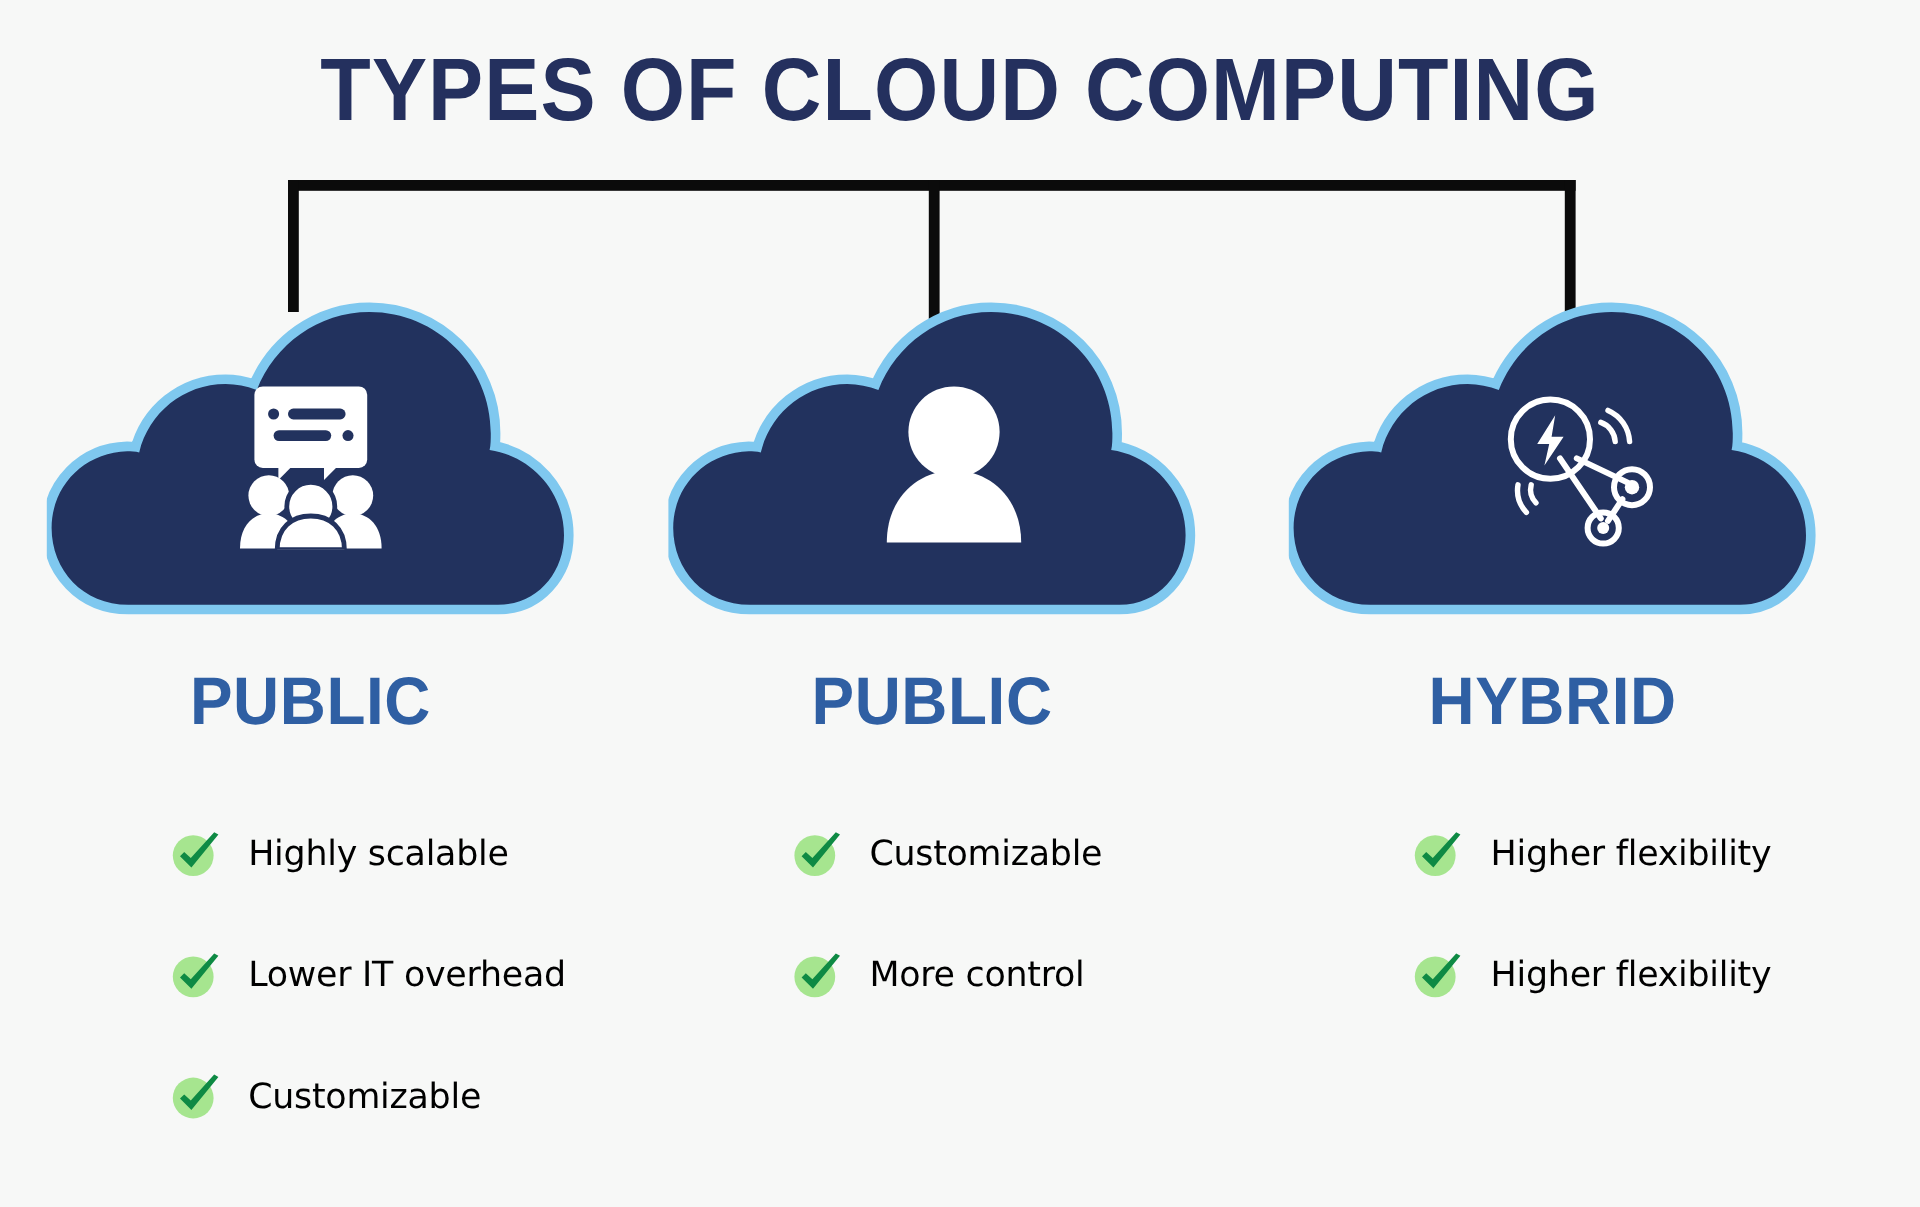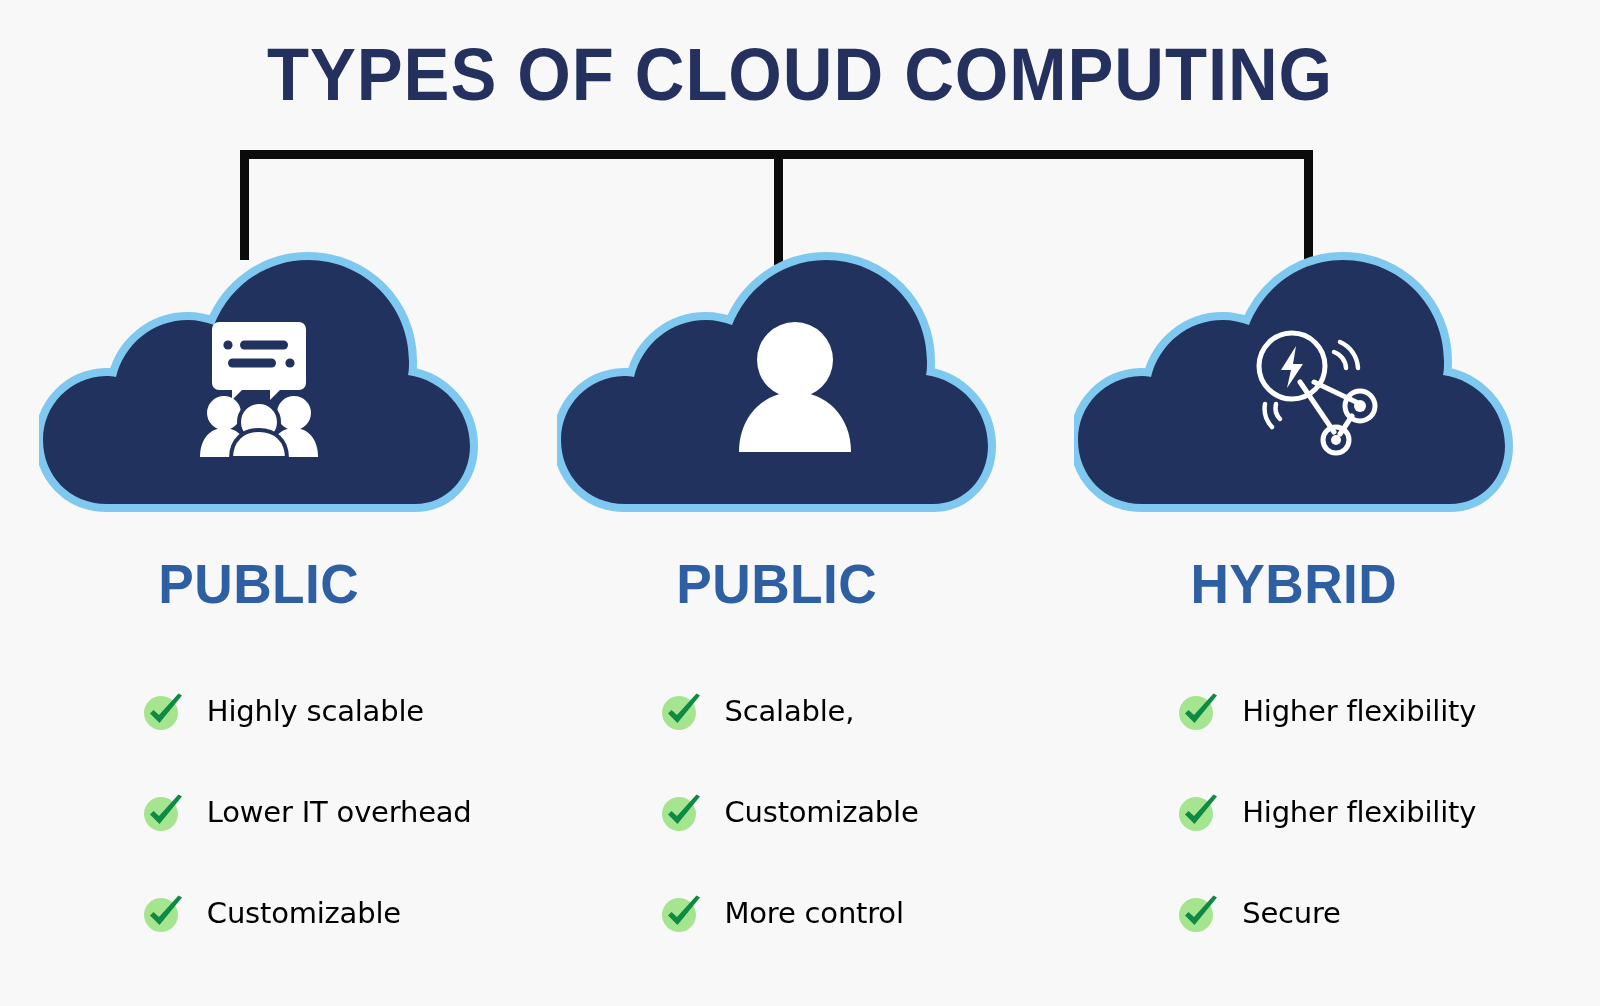--- a/index.html
+++ b/index.html
@@ -263,29 +263,20 @@
     </div>
     <div class="col-heading">PUBLIC</div>
     <div class="feature-list">
       <div class="feature-item">
         <span class="check-icon">
           <svg width="44" height="44" viewBox="0 0 44 44">
             <circle cx="20" cy="24" r="17" fill="#a6e58f"></circle>
             <path d="M9 24.5 L18.5 34 L41 6.5 L37.5 4.5 L18 26 L12.5 21 Z" fill="#0e8a44"></path>
           </svg>
         </span>
-        <span class="feature-label">Scalable,</span>
-      </div>
-      <div class="feature-item">
-        <span class="check-icon">
-          <svg width="44" height="44" viewBox="0 0 44 44">
-            <circle cx="20" cy="24" r="17" fill="#a6e58f"></circle>
-            <path d="M9 24.5 L18.5 34 L41 6.5 L37.5 4.5 L18 26 L12.5 21 Z" fill="#0e8a44"></path>
-          </svg>
-        </span>
         <span class="feature-label">Customizable</span>
       </div>
       <div class="feature-item">
         <span class="check-icon">
           <svg width="44" height="44" viewBox="0 0 44 44">
             <circle cx="20" cy="24" r="17" fill="#a6e58f"></circle>
             <path d="M9 24.5 L18.5 34 L41 6.5 L37.5 4.5 L18 26 L12.5 21 Z" fill="#0e8a44"></path>
           </svg>
         </span>
         <span class="feature-label">More control</span>
@@ -352,25 +343,16 @@
       </div>
       <div class="feature-item">
         <span class="check-icon">
           <svg width="44" height="44" viewBox="0 0 44 44">
             <circle cx="20" cy="24" r="17" fill="#a6e58f"></circle>
             <path d="M9 24.5 L18.5 34 L41 6.5 L37.5 4.5 L18 26 L12.5 21 Z" fill="#0e8a44"></path>
           </svg>
         </span>
         <span class="feature-label">Higher flexibility</span>
       </div>
-      <div class="feature-item">
-        <span class="check-icon">
-          <svg width="44" height="44" viewBox="0 0 44 44">
-            <circle cx="20" cy="24" r="17" fill="#a6e58f"></circle>
-            <path d="M9 24.5 L18.5 34 L41 6.5 L37.5 4.5 L18 26 L12.5 21 Z" fill="#0e8a44"></path>
-          </svg>
-        </span>
-        <span class="feature-label">Secure</span>
-      </div>
     </div>
   </div>
 
 </div>
 
 </body></html>

